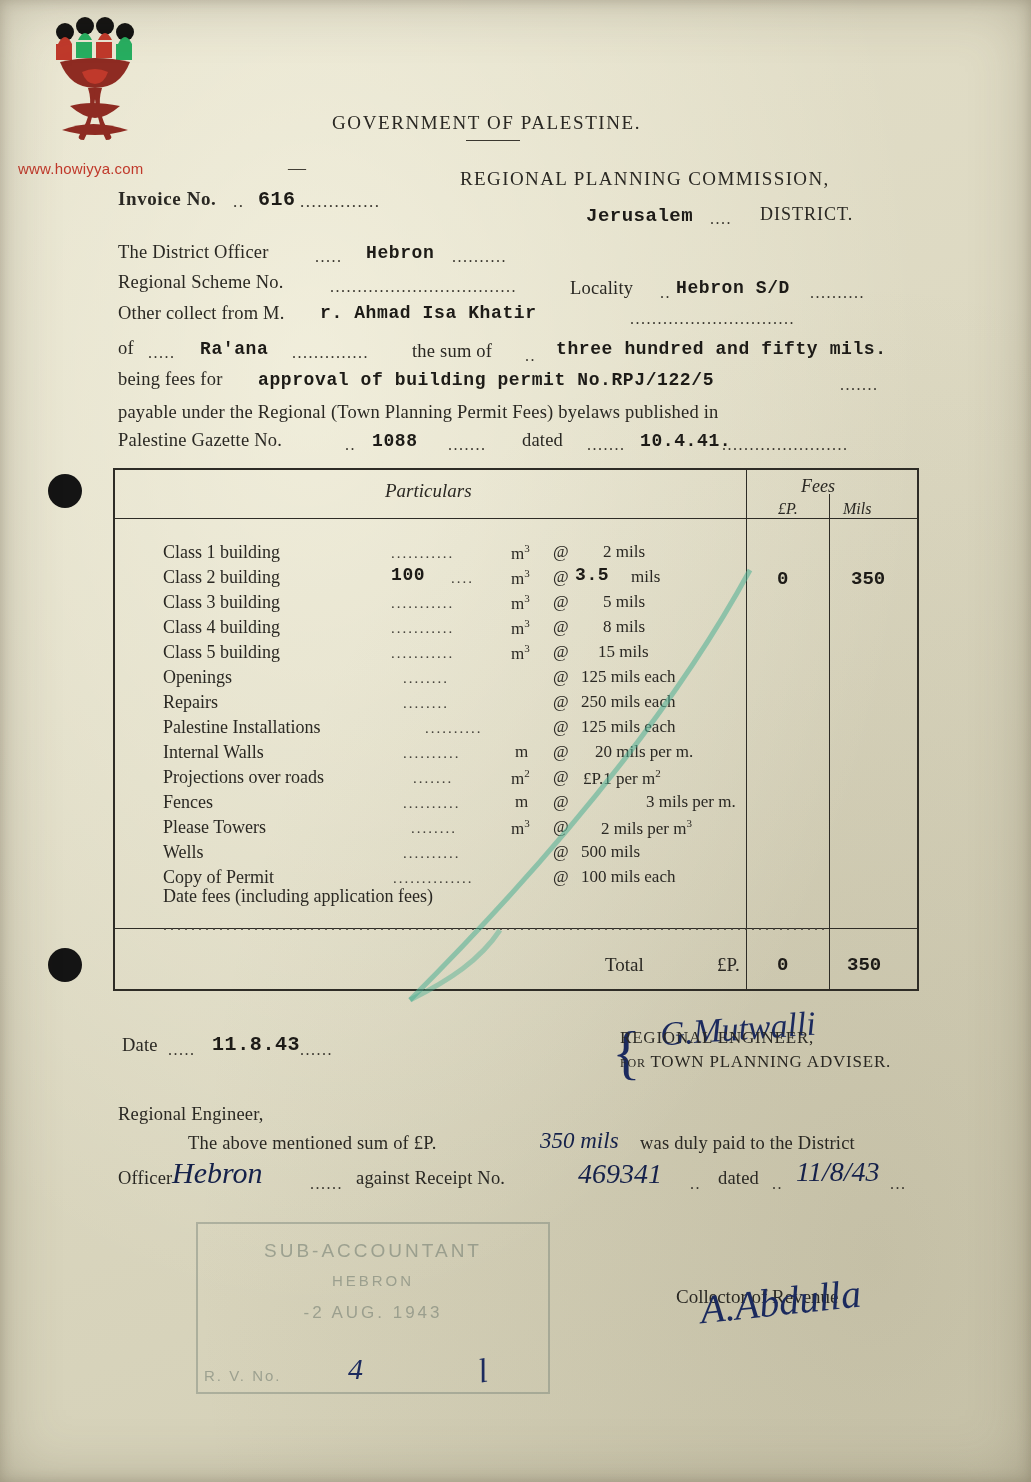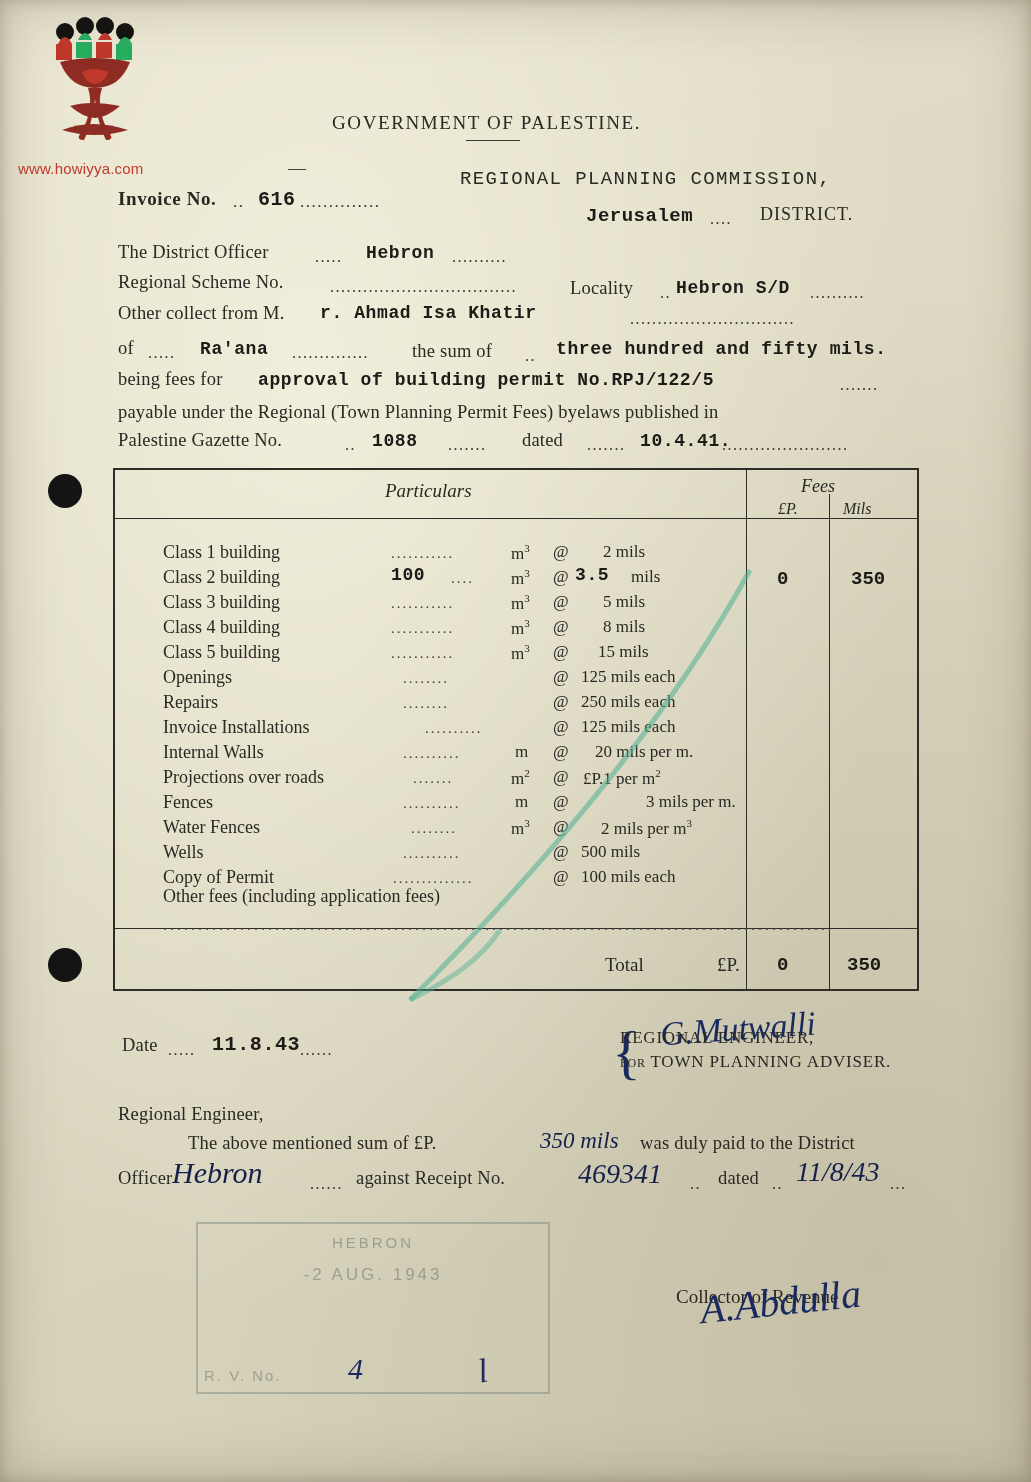--- a/index.html
+++ b/index.html
@@ -92,21 +92,20 @@
     width: 54px;
     height: 1px;
     background: #3a372f;
   }
   #hdr-rpc {
     position: absolute;
     left: 460px;
     top: 168px;
     font-size: 19px;
     letter-spacing: 1.4px;
-    font-family: Liberation Mono, monospace;
   }
   #dash-mark {
     position: absolute;
     left: 288px;
     top: 158px;
     font-size: 18px;
     color: #3a372f;
   }
   #invoice-label {
     position: absolute;
@@ -551,21 +550,21 @@
     </div>
 
     <div class="row printed" style="top:224px;">
       <span class="name">Repairs</span>
       <span class="leader" style="left:240px;">........</span>
       <span class="at" style="left:390px;">@</span>
       <span class="rate" style="left:418px;">250 mils each</span>
     </div>
 
     <div class="row printed" style="top:249px;">
-      <span class="name">Invoice Installations</span>
+      <span class="name">Palestine Installations</span>
       <span class="leader" style="left:262px;">..........</span>
       <span class="at" style="left:390px;">@</span>
       <span class="rate" style="left:418px;">125 mils each</span>
     </div>
 
     <div class="row printed" style="top:274px;">
       <span class="name">Internal Walls</span>
       <span class="leader" style="left:240px;">..........</span>
       <span class="unit" style="left:352px;">m</span>
       <span class="at" style="left:390px;">@</span>
@@ -582,42 +581,42 @@
 
     <div class="row printed" style="top:324px;">
       <span class="name">Fences</span>
       <span class="leader" style="left:240px;">..........</span>
       <span class="unit" style="left:352px;">m</span>
       <span class="at" style="left:390px;">@</span>
       <span class="rate" style="left:440px;margin-left:43px;">3 mils per m.</span>
     </div>
 
     <div class="row printed" style="top:349px;">
-      <span class="name">Water Fences</span>
+      <span class="name">Please Towers</span>
       <span class="leader" style="left:248px;">........</span>
       <span class="unit" style="left:348px;">m<span class="sup">3</span></span>
       <span class="at" style="left:390px;">@</span>
       <span class="rate" style="left:438px;text-align:right;">2 mils per m<span class="sup">3</span></span>
     </div>
 
     <div class="row printed" style="top:374px;">
       <span class="name">Wells</span>
       <span class="leader" style="left:240px;">..........</span>
       <span class="at" style="left:390px;">@</span>
       <span class="rate" style="left:418px;">500 mils</span>
     </div>
 
     <div class="row printed" style="top:399px;">
       <span class="name">Copy of Permit</span>
       <span class="leader" style="left:230px;">..............</span>
       <span class="at" style="left:390px;">@</span>
       <span class="rate" style="left:418px;">100 mils each</span>
     </div>
 
-    <div id="otherfees" class="printed">Other fees (including application fees)</div>
+    <div id="otherfees" class="printed">Date fees (including application fees)</div>
     <div id="dotline">...............................................................................................</div>
 
     <div id="total-word" class="printed">Total</div>
     <div id="total-ep" class="printed">£P.</div>
 
     <div class="amt" style="left:664px; top:100px;">0</div>
     <div class="amt" style="left:738px; top:100px;">350</div>
     <div class="amt" style="left:664px; top:486px;">0</div>
     <div class="amt" style="left:734px; top:486px;">350</div>
   </div>
@@ -653,20 +652,21 @@
   <div class="dots" style="position:absolute;left:310px;top:1175px;font-size:16px;">......</div>
   <div class="bodyline printed" style="left:356px; top:1168px;">against Receipt No.</div>
   <div class="hand" style="position:absolute;left:578px;top:1158px;font-size:28px;">469341</div>
   <div class="dots" style="position:absolute;left:690px;top:1175px;font-size:16px;">..</div>
   <div class="bodyline printed" style="left:718px; top:1168px;">dated</div>
   <div class="dots" style="position:absolute;left:772px;top:1175px;font-size:16px;">..</div>
   <div class="hand" style="position:absolute;left:796px;top:1156px;font-size:28px;">11/8/43</div>
   <div class="dots" style="position:absolute;left:890px;top:1175px;font-size:16px;">...</div>
 
   <div id="stamp">
+    <div class="l1">SUB-ACCOUNTANT</div>
     <div class="l2">HEBRON</div>
     <div class="l3">-2 AUG. 1943</div>
     <div class="l4">R. V. No.</div>
   </div>
   <div id="stamp-num">4</div>
 
   <div id="collector" class="printed">Collector of Revenue</div>
   <div id="sig2">A.Abdulla</div>
   <div id="sig3">l</div>
 

